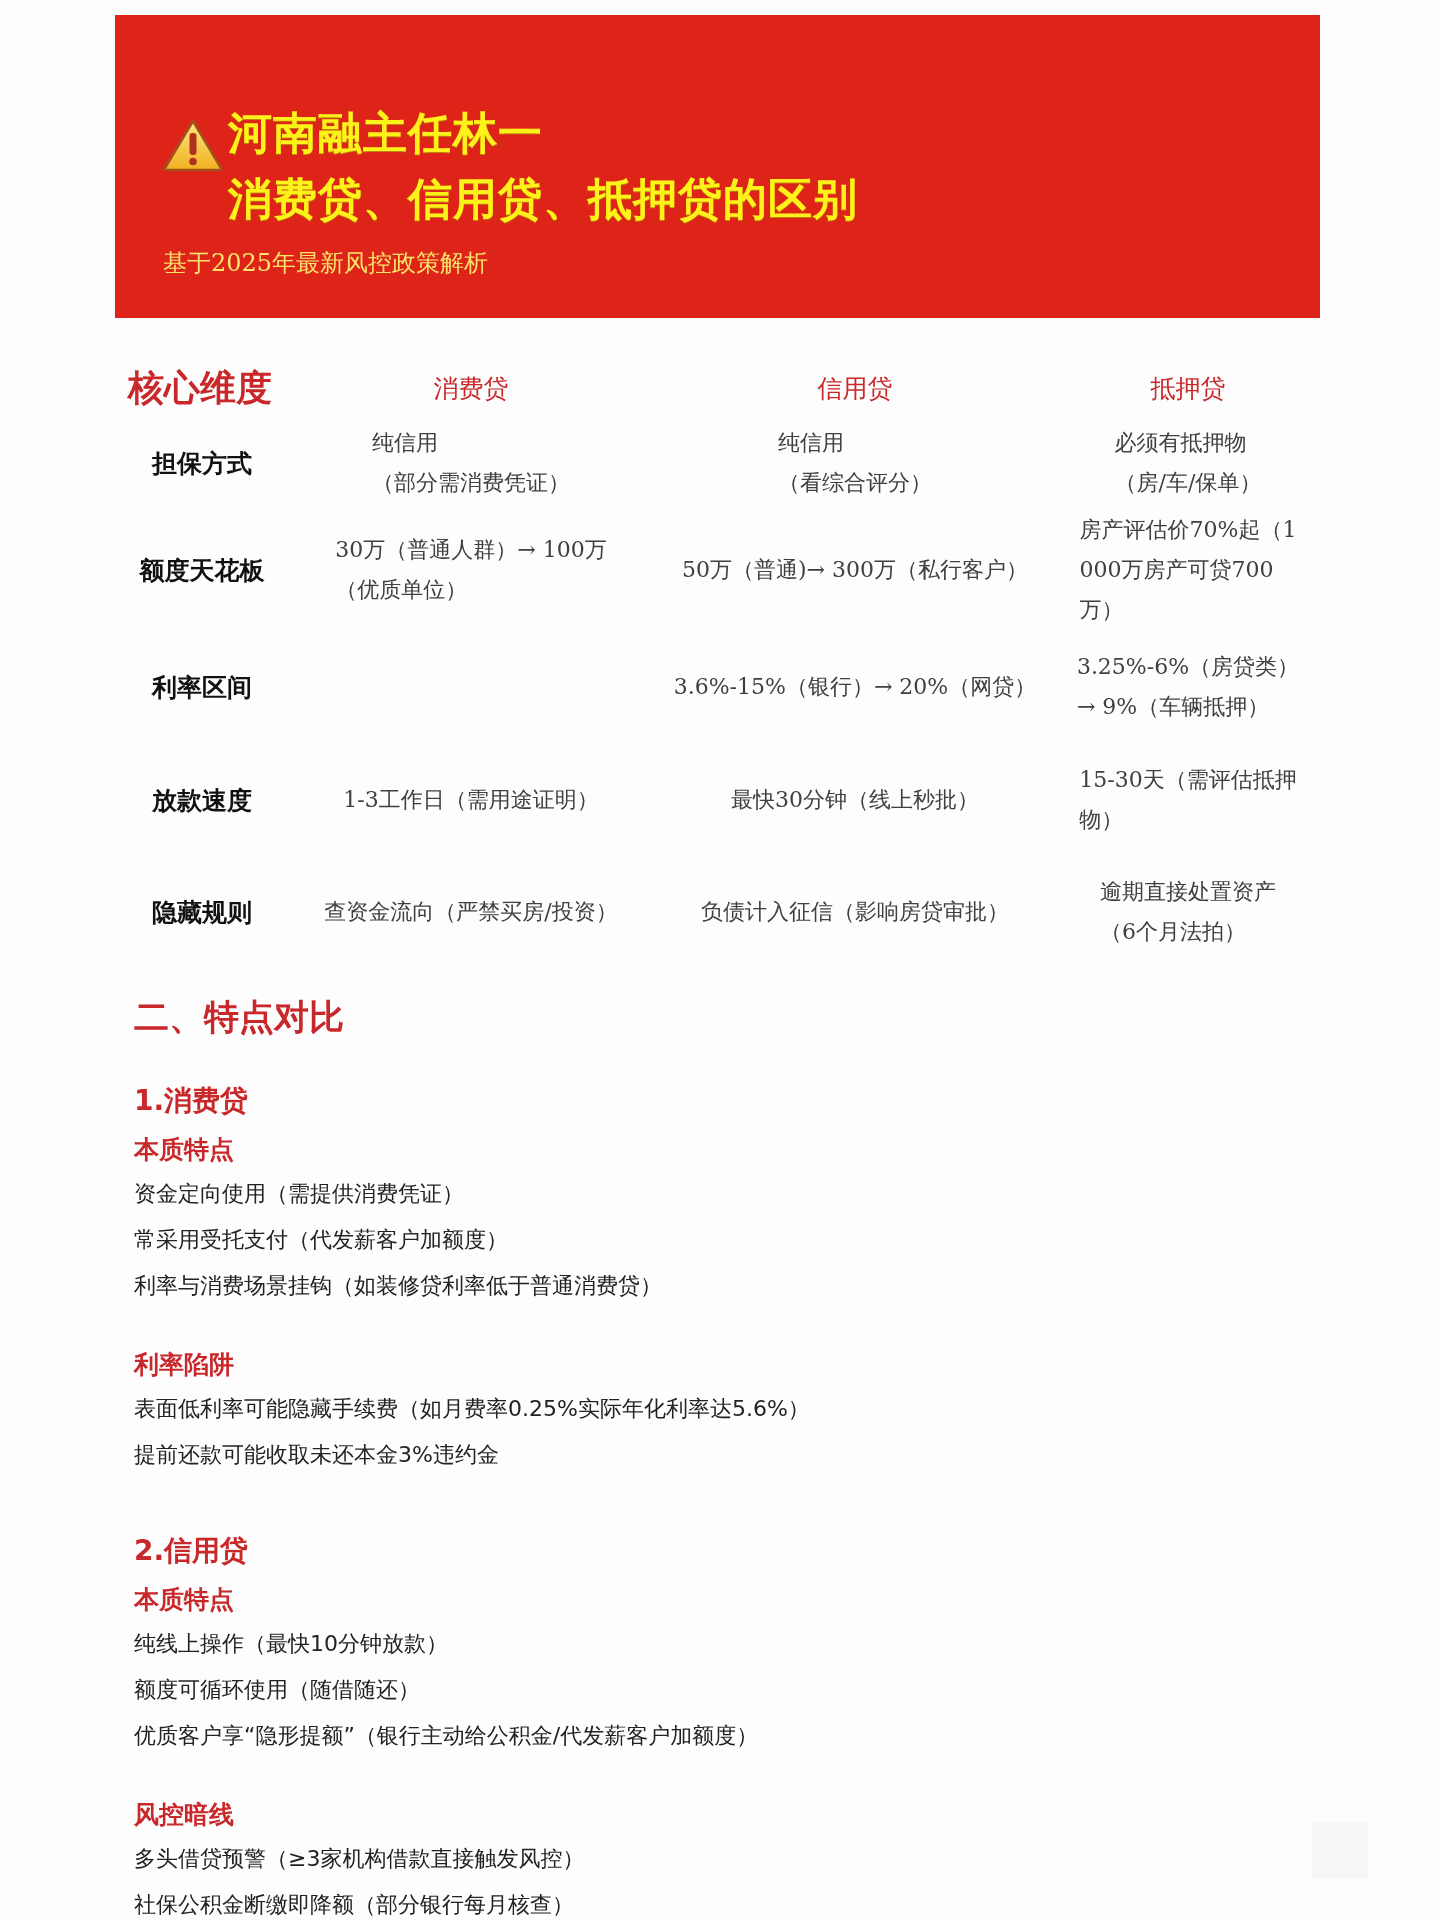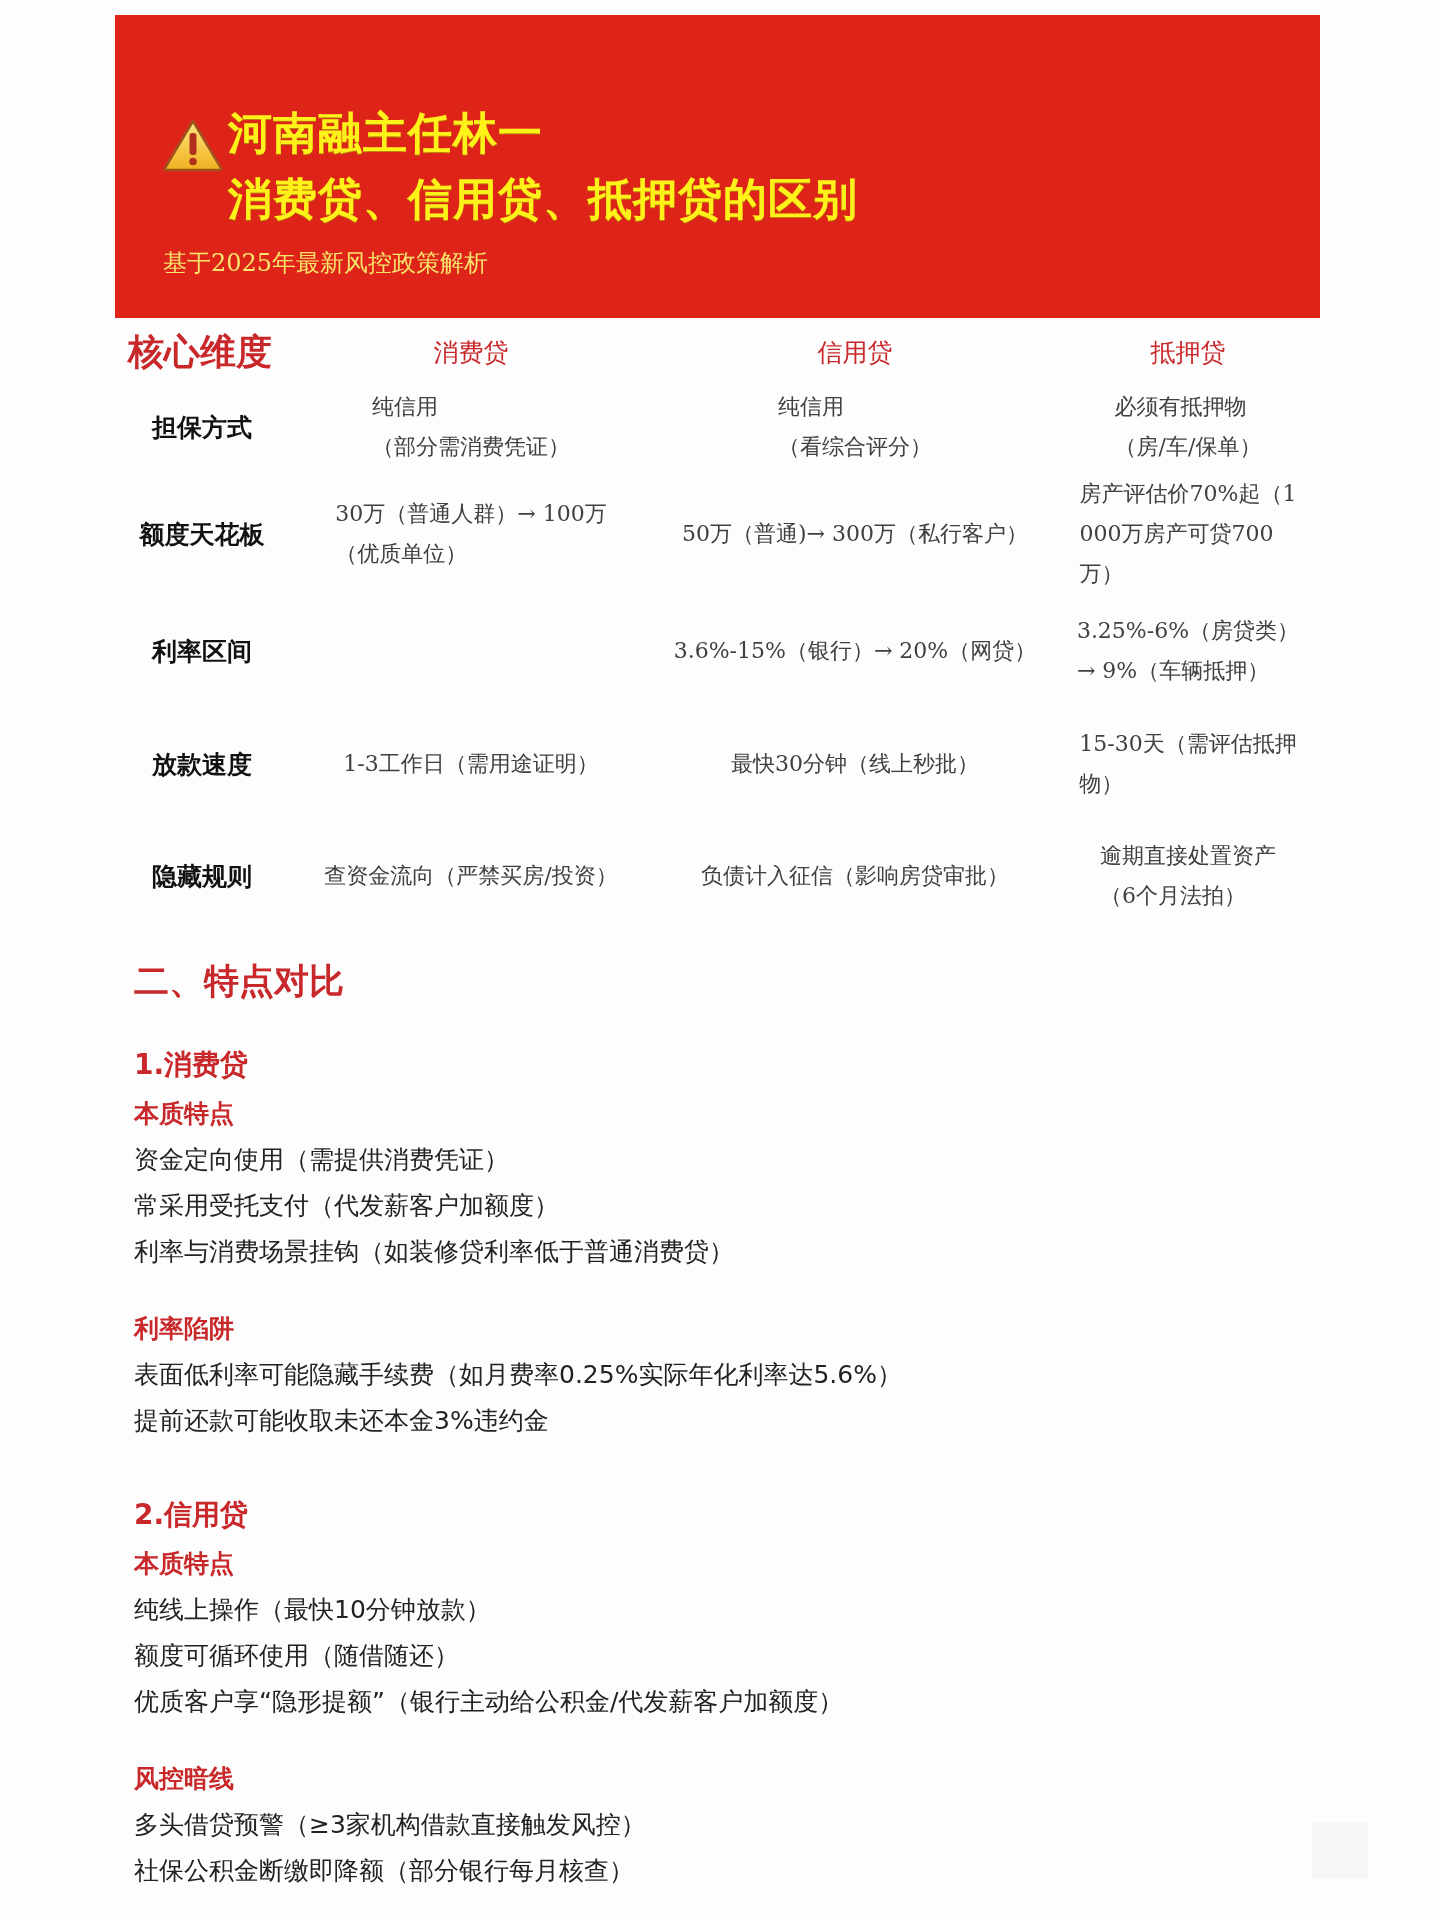--- a/index.html
+++ b/index.html
@@ -6,31 +6,31 @@
   body { width:1440px; height:1920px; background:#fdfdfd; position:relative; overflow:hidden;
          font-family:"DejaVu Sans", sans-serif; }
   .banner { position:absolute; left:115px; top:15px; width:1205px; height:303px; background:#de2418; }
   .warn { position:absolute; left:162px; top:118px; width:62px; height:54px; }
   .title1, .title2 { position:absolute; left:228px; color:#fff21a; font-weight:bold; font-size:44px;
          letter-spacing:1px; white-space:nowrap; text-shadow:0 1px 0 #b8860b; }
   .title1 { top:104px; }
   .title2 { top:170px; }
   .subtitle { position:absolute; left:163px; top:247px; color:#f8e46a; font-family:"DejaVu Serif", serif;
          font-size:24px; white-space:nowrap; }
-  .abs { position:absolute; white-space:nowrap; }
+  .abs { position:absolute; white-space:nowrap;margin-top:36px; }
   .core { left:128px; top:328px; color:#c9282b; font-size:36px; font-weight:bold; }
   .colhead { color:#c9282b; font-size:25px; font-weight:normal; transform:translateX(-50%); top:336px; }
   .rowlabel { color:#111; font-size:25px; font-weight:bold; transform:translate(-50%,-50%); left:202px; }
   .cell { color:#404040; font-size:22px; text-align:left; line-height:40px; transform:translate(-50%,-50%);
           font-family:"DejaVu Serif", serif; }
   .cell div { white-space:nowrap; }
   .h2 { left:134px; top:958px; color:#c9282b; font-size:35px; font-weight:bold; }
   .h3 { left:134px; color:#c9282b; font-size:28px; font-weight:bold; }
   .h4 { left:134px; color:#c9282b; font-size:25px; font-weight:bold; }
-  .line { left:134px; color:#222; font-size:25px; }
+  .line { left:134px; color:#222; font-size:22px; }
   .wm { position:absolute; left:1312px; top:1822px; width:56px; height:56px; background:#f6f6f6; }
 </style>
 </head>
 <body>
 
 <div class="banner"></div>
 <svg class="warn" viewBox="0 0 62 54">
   <defs>
       <linearGradient id="g" x1="0" y1="0" x2="0" y2="1">
         <stop offset="0" stop-color="#ffe680"></stop>

